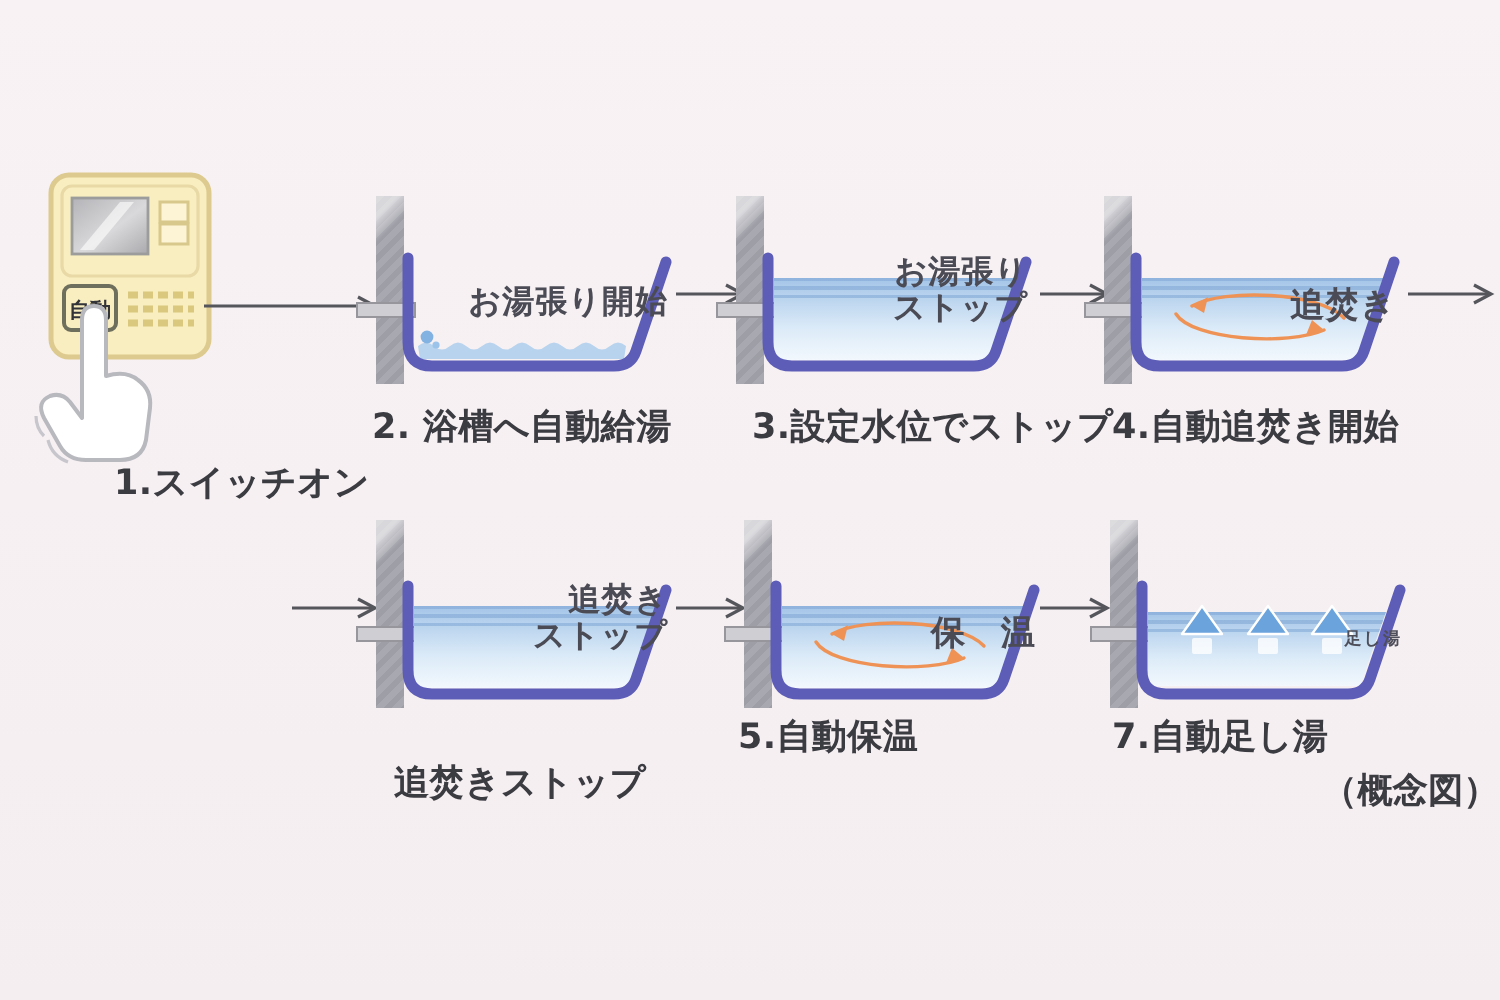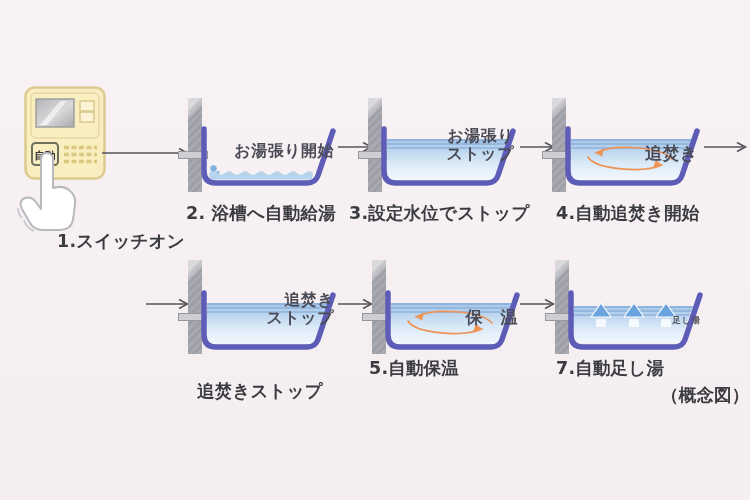--- a/index.html
+++ b/index.html
@@ -118,21 +118,21 @@
         <div class="waves"></div>
       </div>
     <svg class="outline" width="142" height="66" viewBox="0 0 142 66">
       <path d="M8,3 L8,45 Q8,57 20,57 L111,57 Q119.5,57 122,49.5 L137,5" fill="none" stroke="#5d5db8" stroke-width="5.5" stroke-linecap="round" stroke-linejoin="round"></path>
     </svg>
     <div class="tub-text two">
       <div>お湯張り</div>
       <div>ストップ</div>
     </div>
   </div>
-  <div class="cap" style="left:349px;top:201px;">3.設定水位でストップ</div>
+  <div class="cap" style="left:376px;top:201px;">3.設定水位でストップ</div>
 
   <svg class="abs flow" style="left:520px;top:140px;" width="36" height="14">
     <line x1="0" y1="7" x2="33" y2="7" stroke="#55555c" stroke-width="1.6"></line>
     <path d="M25,2.5 L33.5,7 L25,11.5" fill="none" stroke="#55555c" stroke-width="1.6"></path>
   </svg>
 
   <div class="abs wall" style="left:552px;top:98px;"></div>
   <div class="abs pipe" style="left:542px;top:151px;"></div>
   <div class="abs tub" style="left:560px;top:126px;">
     <div class="water">

